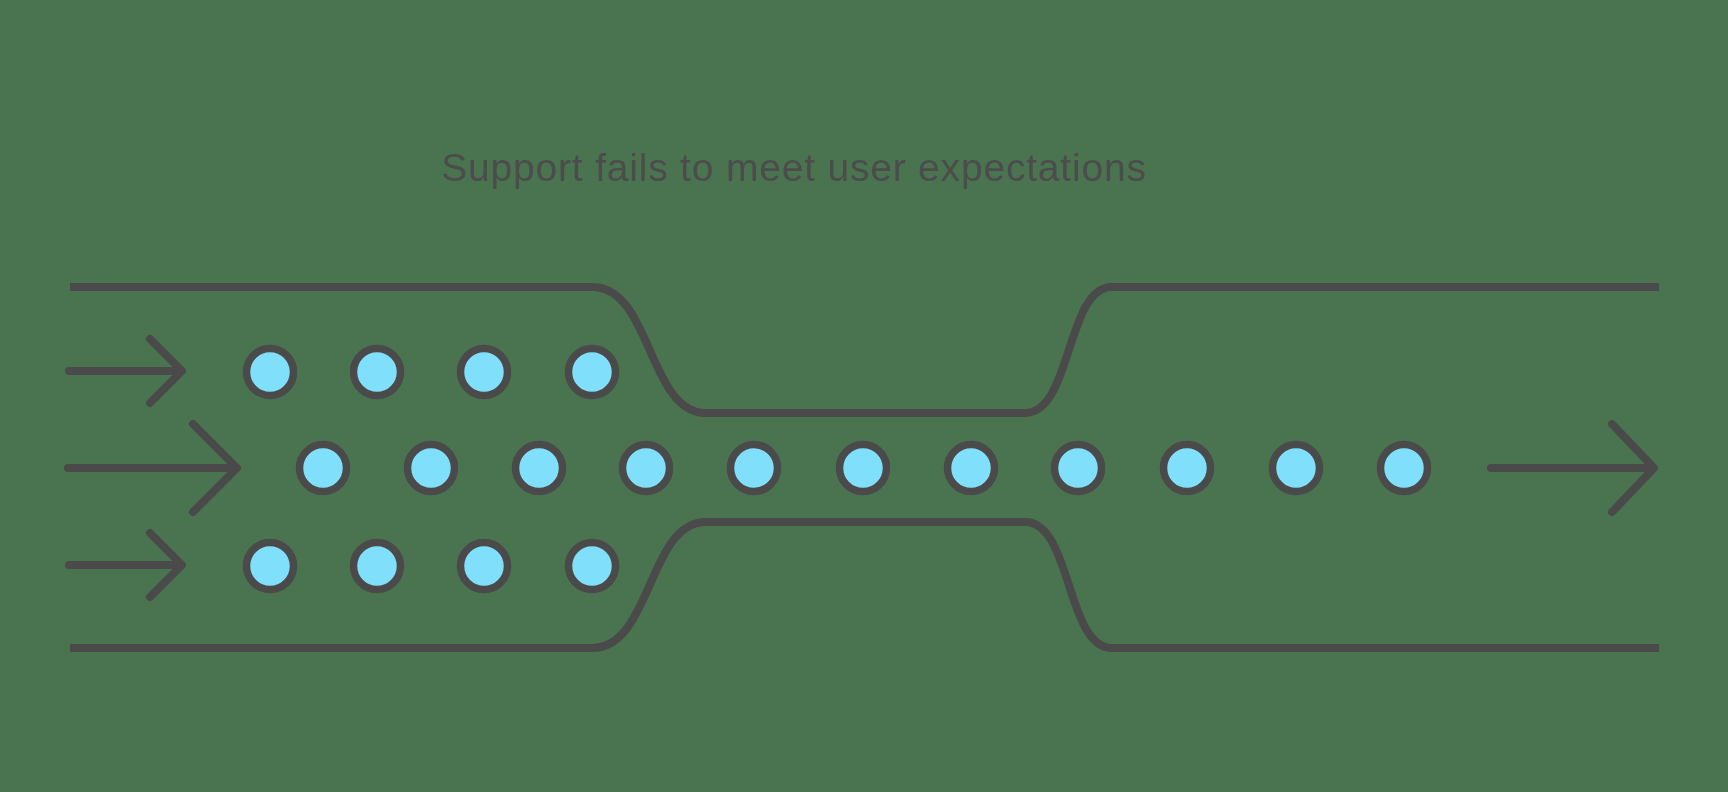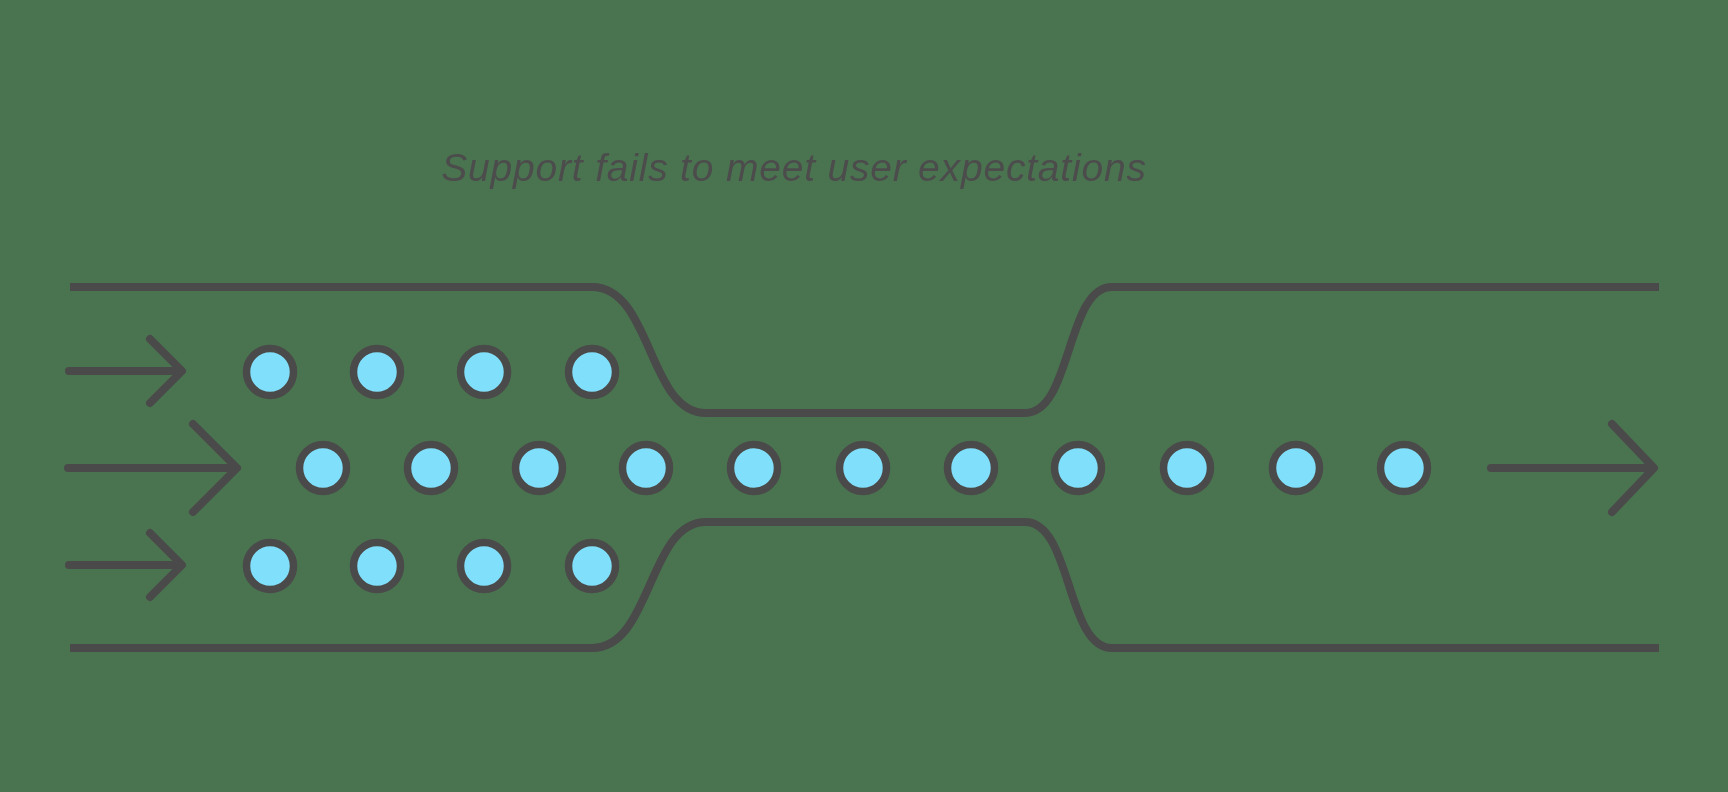--- a/index.html
+++ b/index.html
@@ -9,21 +9,20 @@
   body {
     width: 1728px;
     height: 792px;
     overflow: hidden;
     font-family: "Liberation Sans", sans-serif;
   }
   .canvas {
     position: relative;
     width: 1460px;
     height: 792px;
-    font-style: italic;
   }
   .diagram-title {
     position: absolute;
     top: 148px;
     left: 794px;
     transform: translateX(-50%);
     font-size: 39px;
     font-weight: 500;
     letter-spacing: 0.8px;
     white-space: nowrap;

